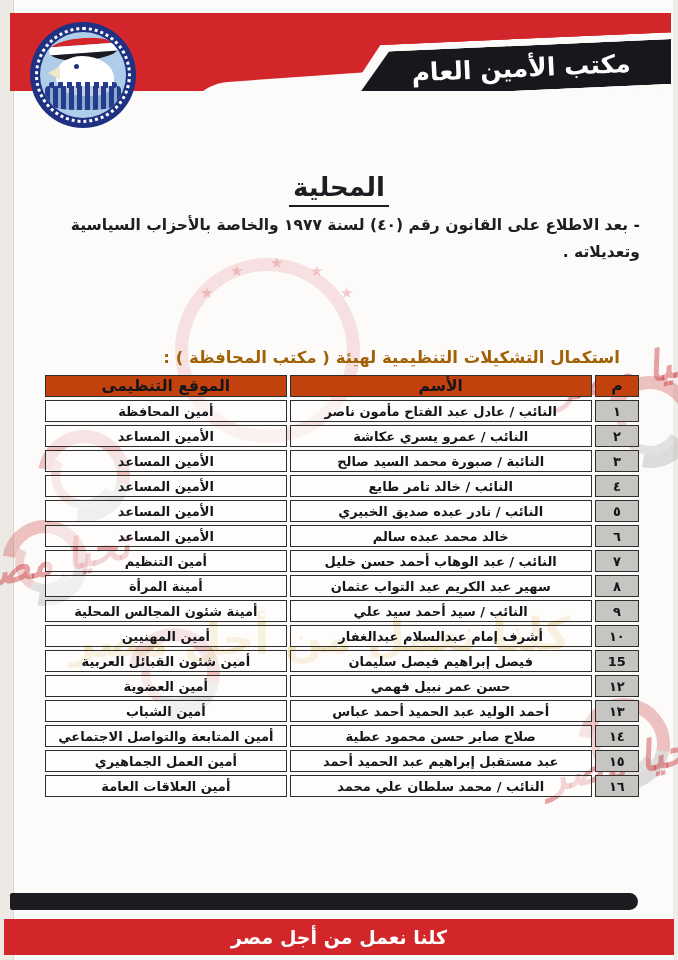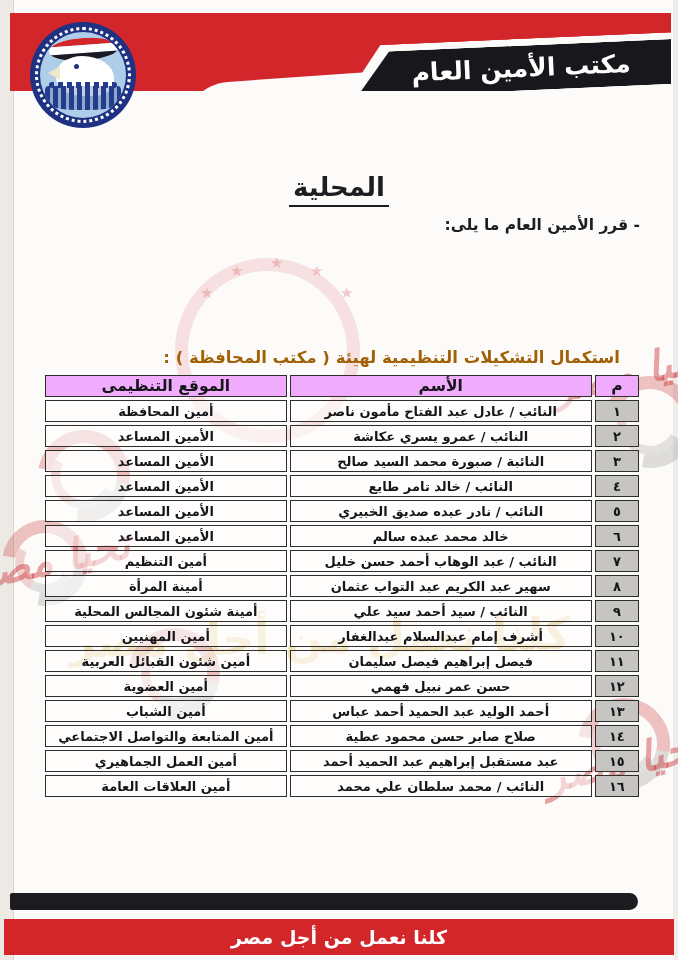--- a/index.html
+++ b/index.html
@@ -67,21 +67,21 @@
   .article-line::before { content:"• "; font-size:17px; }
   .article-line span { border-bottom:2px solid #1d1d22; padding-bottom:2px; }
   .article-text { position:absolute; top:348px; right:58px; direction:rtl; z-index:2;
                   font-size:16.5px; font-weight:bold; color:#a16207; }
 
   
   .org-table { position:absolute; top:372px; left:42px; width:600px; z-index:2;
                border-collapse:separate; border-spacing:3px; direction:rtl; }
   .org-table th, .org-table td { border:1.6px solid #2e2e2e; text-align:center; vertical-align:middle;
                font-weight:bold; color:#15151a; font-size:13px; height:22px; padding:1px 6px; background:rgba(255,255,255,.55); }
-  .org-table th { background:#f0abfc; font-size:15.5px; }
+  .org-table th { background:#c2410c; font-size:15.5px; }
   .org-table td.idx { background:#c7c5c2; }
   .col-idx { width:44px; } .col-name { width:300px; } .col-pos { width:240px; }
 
   
   .footer-black { position:absolute; left:10px; top:893px; width:628px; height:17px; background:#1b1b20;
                   border-radius:3px 12px 12px 3px; z-index:2; }
   .footer-red { position:absolute; left:4px; right:4px; top:919px; height:36px; background:#d3262b; z-index:2;
                 display:flex; align-items:center; justify-content:center; }
   .footer-red span { color:#ffffff; font-weight:bold; font-size:19px; direction:rtl; }
 </style>
@@ -142,21 +142,21 @@
     </div>
 
   <div class="wm script" style="right:-34px; top:352px;">تحيا مصر</div>
   <div class="wm script" style="left:-30px; top:540px;">تحيا مصر</div>
   <div class="wm script" style="right:-26px; top:742px;">تحيا مصر</div>
   <div class="wm gold" style="left:70px; top:612px;">كلنا نعمل من أجل مصر</div>
 
   <h1 class="decree-title"><span>المحلية</span></h1>
 
   <ul class="preamble">
-      <li>قرر الأمين العام ما يلى:</li>
+      <li>بعد الاطلاع على القانون رقم (٤٠) لسنة ١٩٧٧ والخاصة بالأحزاب السياسية وتعديلاته .</li>
     </ul>
 
   <div class="article-text">استكمال التشكيلات التنظيمية لهيئة ( مكتب المحافظة ) :</div>
 
   <table class="org-table">
     <colgroup>
         <col class="col-idx">
         <col class="col-name">
         <col class="col-pos">
       </colgroup>
@@ -212,21 +212,21 @@
           <td class="idx">٩</td>
           <td>النائب / سيد أحمد سيد علي</td>
           <td>أمينة شئون المجالس المحلية</td>
         </tr>
         <tr>
           <td class="idx">١٠</td>
           <td>أشرف إمام عبدالسلام عبدالغفار</td>
           <td>أمين المهنيين</td>
         </tr>
         <tr>
-          <td class="idx">١١</td>
+          <td class="idx">15</td>
           <td>فيصل إبراهيم فيصل سليمان</td>
           <td>أمين شئون القبائل العربية</td>
         </tr>
         <tr>
           <td class="idx">١٢</td>
           <td>حسن عمر نبيل فهمي</td>
           <td>أمين العضوية</td>
         </tr>
         <tr>
           <td class="idx">١٣</td>

